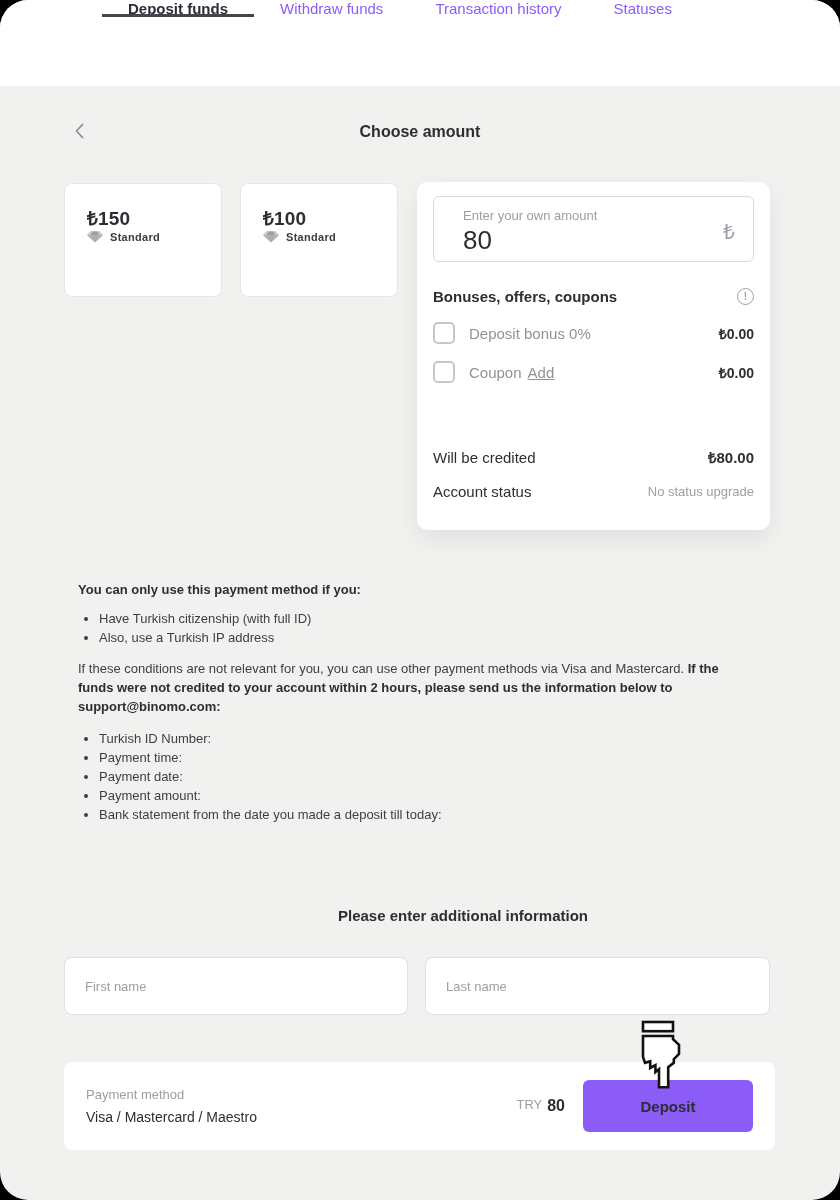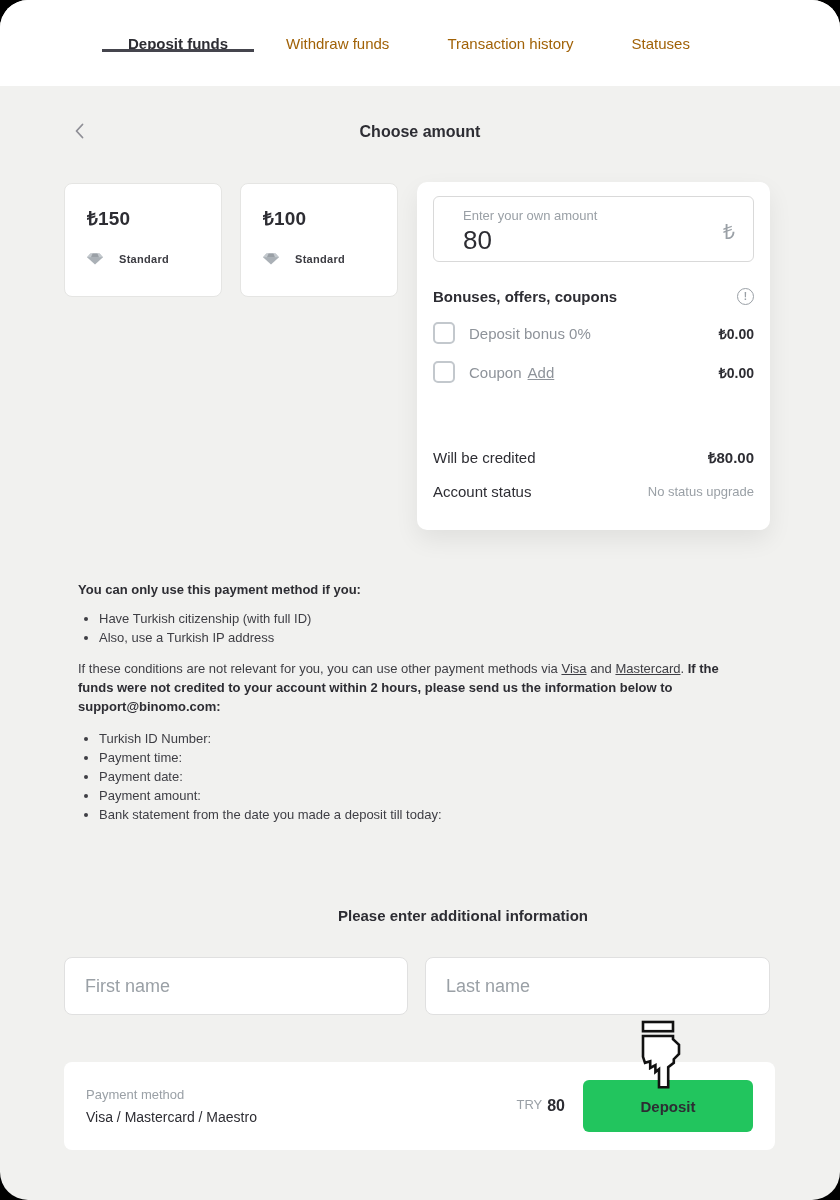--- a/index.html
+++ b/index.html
@@ -2,34 +2,34 @@
 <html><head>
 <meta charset="utf-8">
 <style>
   * { margin:0; padding:0; box-sizing:border-box; }
   html,body { background:#000; }
   body { font-family:"Liberation Sans", sans-serif; }
   .stage { width:840px; height:1200px; position:relative; background:#000; overflow:hidden; }
   .frame { position:absolute; inset:0; background:#f1f1ef; border-radius:28px; overflow:hidden; }
 
   
-  .tabbar { position:absolute; top:0; left:0; right:0; height:86px; background:#ffffff; display:flex; align-items:center; padding-left:102px; gap:6px; }
-  .tab { position:relative; display:flex; align-items:center; padding:0 26px; font-size:15px; color:#a16207; cursor:pointer; }
+  .tabbar { position:absolute; top:0; left:0; right:0; height:86px; background:#ffffff; display:flex; align-items:flex-start; padding-left:102px; gap:0; }
+  .tab { position:relative; display:flex; align-items:center; padding:0 26px; font-size:15px; color:#8b5cf6; cursor:pointer; }
   .tab.active { color:#2d2d33; font-weight:700; }
   .tab.active::after { content:""; position:absolute; left:0; right:0; bottom:0; height:3px; background:#45454d; }
 
   
   .back { position:absolute; left:70px; top:121px; width:20px; height:20px; cursor:pointer; }
   .page-title { position:absolute; top:123px; left:0; width:100%; text-align:center; font-size:16px; font-weight:700; color:#2d2d33; }
 
   
   .card { position:absolute; top:183px; width:158px; height:114px; background:#fff; border:1px solid #e5e5e3; border-radius:8px; padding:21px 22px; cursor:pointer; }
   .card.c1 { left:64px; } .card.c2 { left:240px; }
   .card .amt { font-size:19px; font-weight:700; color:#2d2d33; letter-spacing:.2px; }
-  .card .tier { margin-top:22px; display:flex; align-items:center; gap:16px; font-size:11px; font-weight:700; color:#3b3b41; letter-spacing:.3px; }
+  .card .tier { display:flex; align-items:center; gap:7px; font-size:11px; font-weight:700; color:#3b3b41; letter-spacing:.3px; }
 
   
   .panel { position:absolute; left:417px; top:182px; width:353px; height:348px; background:#fff; border-radius:10px; box-shadow:0 10px 24px rgba(0,0,0,.07); padding:14px 16px 0 16px; }
   .amount-box { position:relative; height:66px; border:1px solid #d9d9d9; border-radius:6px; padding:11px 29px; background:#fff; }
   .amount-box .flabel { font-size:13px; color:#9aa0a6; display:block; }
   .amount-box input { border:none; outline:none; width:240px; font-family:"Liberation Sans",sans-serif; font-size:26px; color:#2d2d33; background:transparent; margin-top:2px; }
   .amount-box .cur { position:absolute; right:18px; top:20px; font-size:21px; color:#9aa0a6; }
   .bonuses-row { margin-top:26px; display:flex; align-items:center; justify-content:space-between; }
   .bonuses-title { font-size:15px; font-weight:700; color:#2d2d33; }
   .info-icon { width:17px; height:17px; border:1.5px solid #9aa0a6; border-radius:50%; color:#9aa0a6; font-size:10px; font-weight:700; display:flex; align-items:center; justify-content:center; cursor:pointer; }
@@ -45,38 +45,38 @@
   .sum-val { font-size:15px; font-weight:700; color:#2d2d33; }
   .sum-muted { font-size:13px; color:#9aa0a6; }
 
   
   .infoblock { position:absolute; left:78px; top:582px; width:676px; font-size:13px; color:#3e3e44; }
   .infoblock .hd { font-weight:700; color:#2d2d33; }
   .infoblock ul { list-style:disc; padding-left:21px; margin-top:15px; }
   .infoblock li { margin-bottom:5px; line-height:14px; }
   .infoblock p { margin-top:14px; line-height:19px; }
   .infoblock p .b { font-weight:700; color:#2d2d33; }
-  .infoblock p .lnk { text-decoration:underline; cursor:pointer; }
+  .infoblock p .lnk { cursor:pointer; }
   .infoblock ul.second { margin-top:16px; }
 
   
   .add-title { position:absolute; top:907px; left:0; width:100%; text-align:center; font-size:15px; font-weight:700; color:#2d2d33;margin-left:43px; }
-  .name-input { position:absolute; top:957px; height:58px; background:#fff; border:1px solid #e0e0e0; border-radius:8px; padding:0 20px; font-family:"Liberation Sans",sans-serif; font-size:18px; color:#2d2d33; outline:none; }
+  .name-input { position:absolute; top:957px; height:58px; background:#fff; border:1px solid #e0e0e0; border-radius:8px; padding:0 20px; font-family:"Liberation Sans",sans-serif; font-size:13px; color:#2d2d33; outline:none; }
   .name-input::placeholder { color:#9aa0a6; }
   .fn { left:64px; width:344px; } .ln { left:425px; width:345px; }
 
   
   .footer { position:absolute; left:64px; top:1062px; width:711px; height:88px; background:#fff; border-radius:8px; padding:0 22px; display:flex; align-items:center; }
   .fm { display:flex; flex-direction:column; gap:7px; }
   .fm .l1 { font-size:13px; color:#9aa0a6; }
   .fm .l2 { font-size:14px; color:#2d2d33; }
   .ftotal { margin-left:auto; text-align:right; display:flex; flex-direction:row; gap:5px; padding-right:18px; }
   .ftotal .cur { font-size:13px; color:#9aa0a6; }
   .ftotal .num { font-size:16px; font-weight:700; color:#2d2d33; }
-  .deposit-btn { width:170px; height:52px; background:#22c55e; border:none; border-radius:6px; font-family:"Liberation Sans",sans-serif; font-size:15px; font-weight:700; color:#2d2d33; cursor:pointer; }
+  .deposit-btn { width:170px; height:52px; background:#8b5cf6; border:none; border-radius:6px; font-family:"Liberation Sans",sans-serif; font-size:15px; font-weight:700; color:#2d2d33; cursor:pointer; }
 
   .cursor { position:absolute; left:633px; top:1020px; pointer-events:none; }
 </style>
 </head>
 <body>
 
 <div class="stage">
 <div class="frame">
 
   <header class="tabbar">

